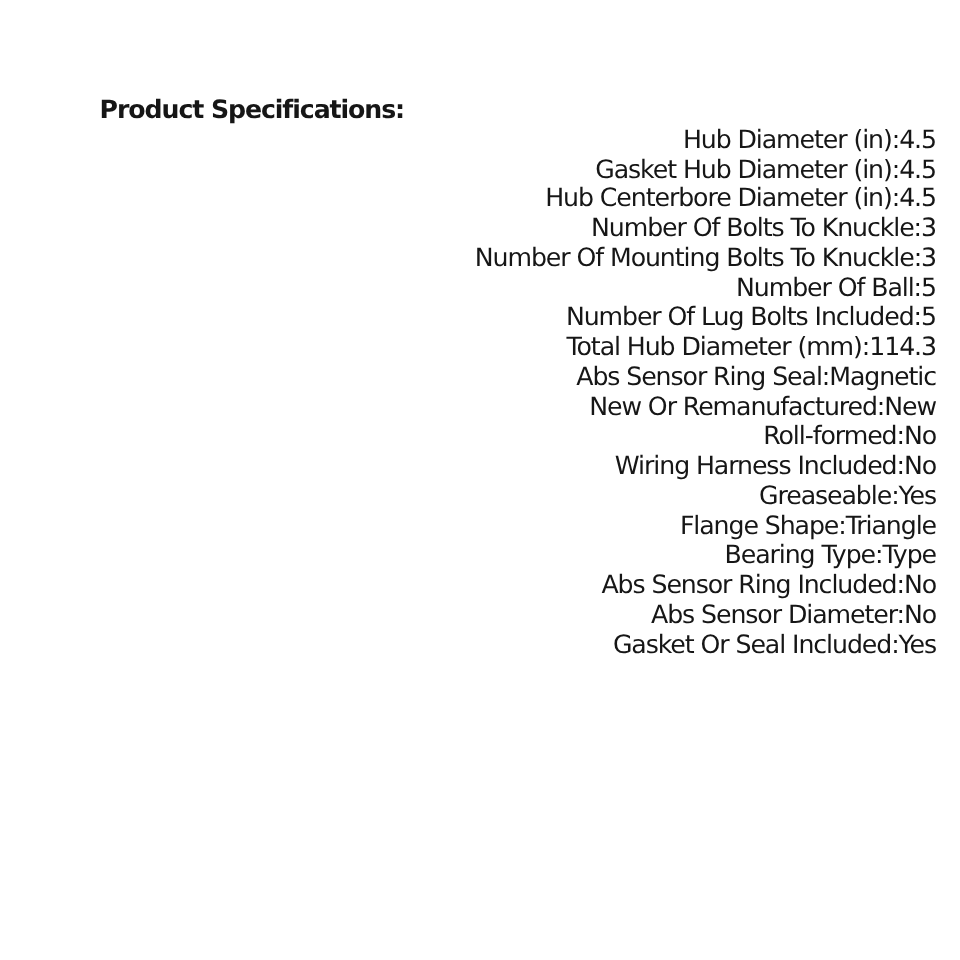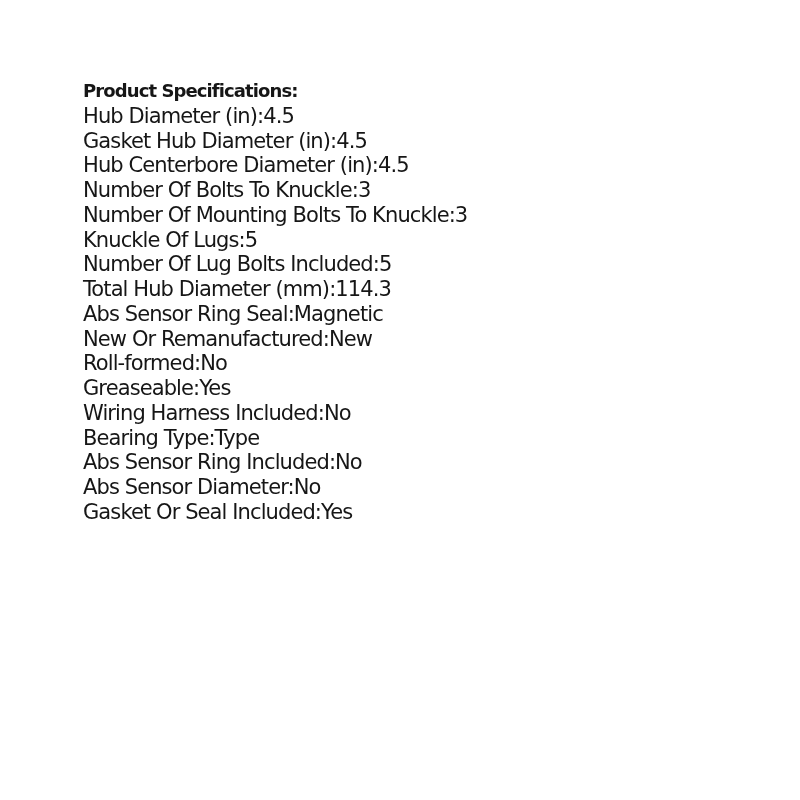--- a/index.html
+++ b/index.html
@@ -16,56 +16,58 @@
     position: relative;
   }
   .specs-panel {
     position: absolute;
     left: 83px;
     top: 79px;
     right: 20px;
   }
   .specs-title {
     margin: 0;
-    font-size: 18px;
+    font-size: 21px;
     font-weight: bold;
     line-height: 24.75px;
     letter-spacing: -0.9px;
     white-space: nowrap;
   }
   .specs-list {
     margin: 0;
     padding: 0;
     list-style: none;
+    text-align: right;
   }
   .spec-line {
     font-size: 21px;
     font-weight: normal;
     line-height: 24.75px;
     letter-spacing: -0.9px;
     white-space: nowrap;
   }
 </style>
 </head>
 <body style="background: rgb(255, 255, 255); color: rgb(22, 22, 22);">
 
 <main class="specs-panel">
   <h2 class="specs-title">Product Specifications:</h2>
   <ul class="specs-list" id="specs-list">
       <li class="spec-line">Hub Diameter (in):4.5</li>
       <li class="spec-line">Gasket Hub Diameter (in):4.5</li>
       <li class="spec-line">Hub Centerbore Diameter (in):4.5</li>
       <li class="spec-line">Number Of Bolts To Knuckle:3</li>
       <li class="spec-line">Number Of Mounting Bolts To Knuckle:3</li>
-      <li class="spec-line">Knuckle Of Lugs:5</li>
+      <li class="spec-line">Number Of Ball:5</li>
       <li class="spec-line">Number Of Lug Bolts Included:5</li>
       <li class="spec-line">Total Hub Diameter (mm):114.3</li>
       <li class="spec-line">Abs Sensor Ring Seal:Magnetic</li>
       <li class="spec-line">New Or Remanufactured:New</li>
       <li class="spec-line">Roll-formed:No</li>
+      <li class="spec-line">Wiring Harness Included:No</li>
       <li class="spec-line">Greaseable:Yes</li>
-      <li class="spec-line">Wiring Harness Included:No</li>
+      <li class="spec-line">Flange Shape:Triangle</li>
       <li class="spec-line">Bearing Type:Type</li>
       <li class="spec-line">Abs Sensor Ring Included:No</li>
       <li class="spec-line">Abs Sensor Diameter:No</li>
       <li class="spec-line">Gasket Or Seal Included:Yes</li>
     </ul>
 </main>
 
 </body></html>

